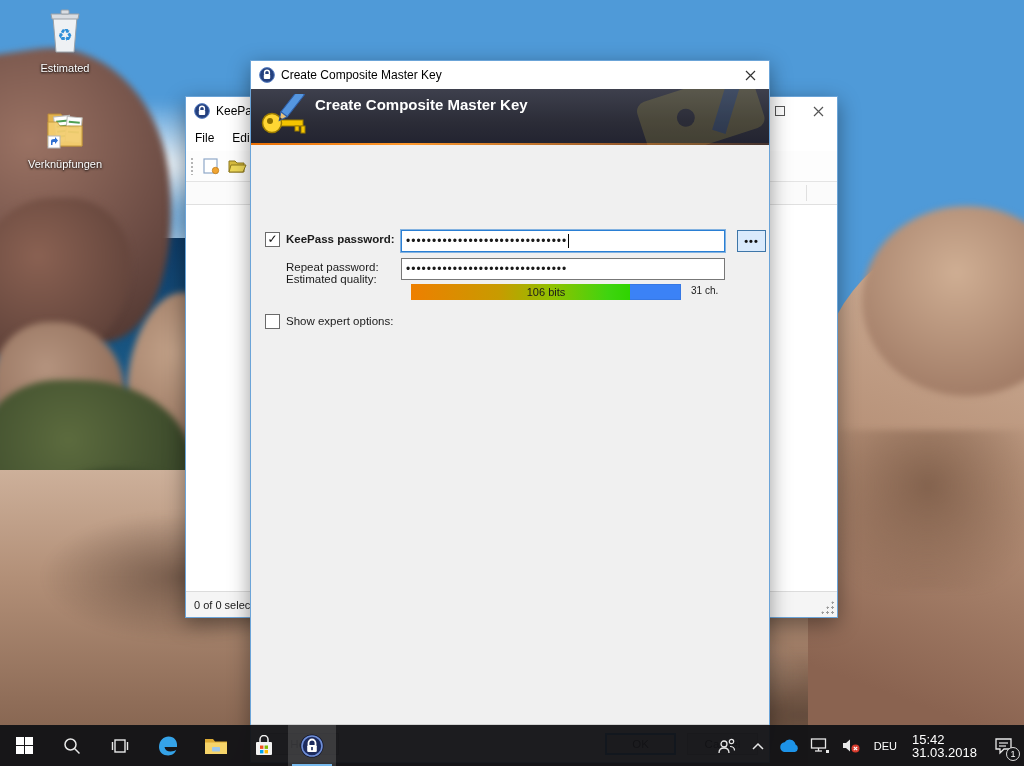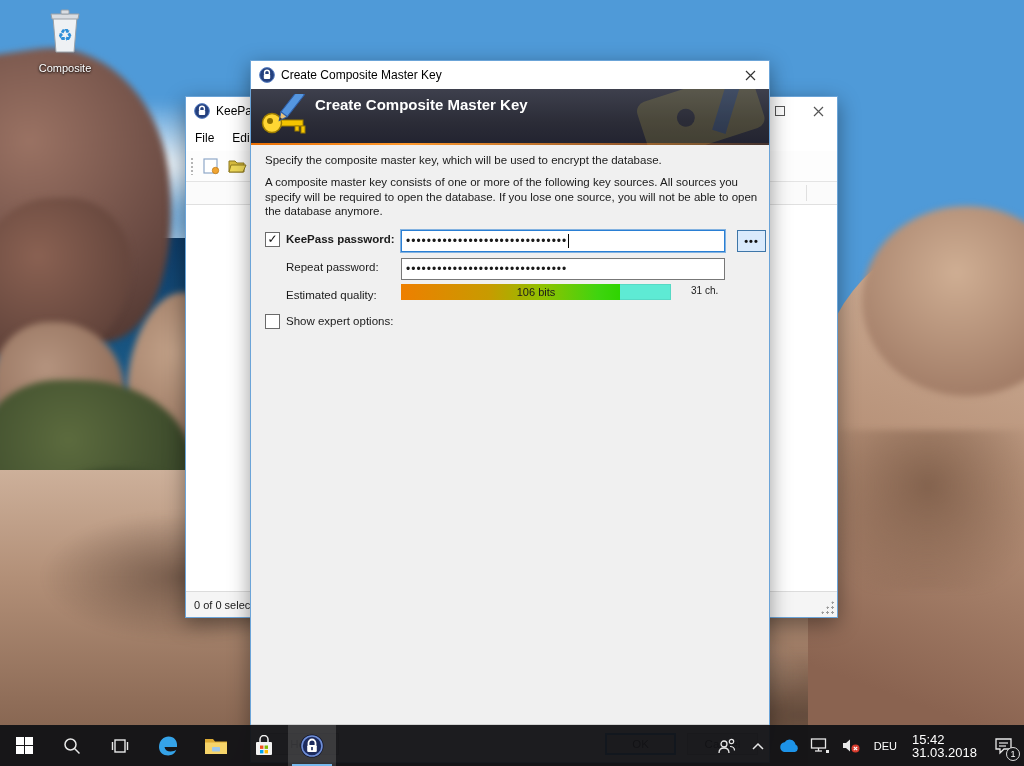--- a/index.html
+++ b/index.html
@@ -62,21 +62,21 @@
   .banner-sub { position:absolute; left:64px; top:29px; right:0; font-size:11px; color:#c9ccd6; white-space:nowrap; overflow:hidden; }
   .banner-watermark { position:absolute; right:-14px; top:-8px; opacity:.16; }
   #dlg-content { position:absolute; left:0; top:84px; right:0; bottom:38px; background:#f0f0f0; font-size:11.5px; color:#1a1a1a; }
   .p1 { position:absolute; left:14px; top:9px; right:10px; }
   .p2 { position:absolute; left:14px; top:30px; width:496px; line-height:14.5px; }
   .chk { position:absolute; width:15px; height:15px; background:#fff; border:1px solid #6a6a6a; font-size:12px; line-height:13px; text-align:center; color:#111; }
   .row-label { position:absolute; left:35px; font-size:11.5px; }
   .txtfield { position:absolute; left:150px; width:324px; height:22px; background:#fff; display:flex; align-items:center; padding:0 4px; font-size:12px; letter-spacing:1px; overflow:hidden; white-space:nowrap; }
   .caret { display:inline-block; width:1px; height:14px; background:#000; margin-left:1px; }
   #dots-btn { position:absolute; left:486px; width:29px; height:22px; background:#d9eafc; border:1px solid #3e76a8; font-size:11px; font-weight:bold; color:#111; display:flex; align-items:center; justify-content:center; letter-spacing:1px; }
-  #qbar { position:absolute; left:150px; top:139px; width:270px; height:16px; background:#5eead4; box-shadow:inset 0 0 0 1px rgba(0,0,0,.07); }
+  #qbar { position:absolute; left:160px; top:139px; width:270px; height:16px; background:#3b82f6; box-shadow:inset 0 0 0 1px rgba(0,0,0,.07); }
   #qbar .q-fill { position:absolute; left:0; top:0; bottom:0; background:linear-gradient(90deg,#ee7f00 0%,#c89b00 40%,#8ec200 65%,#3fd40f 90%,#2fd400 100%); }
   #qbar .q-text { position:absolute; inset:0; text-align:center; line-height:16px; font-size:11px; color:#1a1a1a; }
   .q-chars { position:absolute; left:440px; top:140px; font-size:10px; }
   #dlg-footer { position:absolute; left:0; right:0; bottom:0; height:38px; background:#f0f0f0; border-top:1px solid #d2d2d2; box-shadow:inset 0 1px 0 #fafafa; }
   .btn { position:absolute; top:8px; height:22px; background:#e1e1e1; border:1px solid #adadad; font-size:11.5px; color:#000; display:flex; align-items:center; justify-content:center; font-family:"Liberation Sans", sans-serif; }
   #btn-help { left:14px; width:74px; }
   #btn-ok { left:354px; width:71px; border:1px solid #0078d7; box-shadow:inset 0 0 0 1px #0078d7; background:#e5e5e5; }
   #btn-cancel { left:436px; width:71px; }
 
   
@@ -117,23 +117,45 @@
     <div class="blob rockR3"></div>
   </div>
 
   <div class="desk-icon" style="left:22px; top:8px;">
     <svg width="46" height="48" viewBox="0 0 46 48">
       <path d="M11 9 L35 9 L32 44 L14 44 Z" fill="#eef1f4" stroke="#9aa1a8" stroke-width="1"></path>
       <path d="M9 6 L37 6 L36 11 L10 11 Z" fill="#d9dde2" stroke="#9aa1a8" stroke-width="1"></path>
       <rect x="19" y="2" width="8" height="4" rx="1" fill="#d9dde2" stroke="#9aa1a8" stroke-width="1"></rect>
       <text x="23" y="33" text-anchor="middle" font-size="17" fill="#2f8fd8">♻</text>
     </svg>
-    <span class="lbl">Composite</span>
-  </div>
-
+    <span class="lbl">Estimated</span>
+  </div>
+
+  <div class="desk-icon" style="left:22px; top:104px;">
+    <svg width="46" height="48" viewBox="0 0 46 48">
+      <path d="M6 10 L19 10 L22 14 L40 14 L40 42 L6 42 Z" fill="#e3b34e" stroke="#b9893a" stroke-width="1"></path>
+      <g transform="rotate(-6 22 26)">
+        <rect x="13" y="12" width="16" height="26" fill="#fff" stroke="#b9b9b9" stroke-width="1"></rect>
+        <rect x="15" y="16" width="12" height="2" fill="#4f9e53"></rect>
+        <rect x="15" y="21" width="12" height="2" fill="#4f9e53"></rect>
+        <rect x="15" y="26" width="12" height="2" fill="#4f9e53"></rect>
+        <rect x="15" y="31" width="12" height="2" fill="#4f9e53"></rect>
+      </g>
+      <g transform="rotate(5 30 27)">
+        <rect x="24" y="13" width="15" height="25" fill="#fdfdfd" stroke="#b9b9b9" stroke-width="1"></rect>
+        <rect x="26" y="17" width="11" height="2" fill="#4f9e53"></rect>
+        <rect x="26" y="22" width="11" height="2" fill="#4f9e53"></rect>
+        <rect x="26" y="27" width="11" height="2" fill="#4f9e53"></rect>
+      </g>
+      <path d="M6 42 L6 18 L15 18 L18 22 L40 22 L40 42 Z" fill="#f3cd6f" stroke="#c49a43" stroke-width="1" opacity=".95"></path>
+      <rect x="6" y="32" width="12" height="12" fill="#fff" stroke="#b5b5b5" stroke-width="1"></rect>
+      <path d="M9 41 L9 37 Q9 35 12 35 L13 35 L13 33 L16 36.5 L13 40 L13 38 L11.5 38 Q10.5 38 10.5 39 L10.5 41 Z" fill="#2f6fd0"></path>
+    </svg>
+    <span class="lbl">Verknüpfungen</span>
+  </div>
 
   <div id="mainwin" class="win">
     <div class="titlebar">
       <svg class="t-icon" width="16" height="16" viewBox="0 0 16 16">
         <circle cx="8" cy="8" r="7.4" fill="#24407e" stroke="#5d83c6" stroke-width="1"></circle>
         <path d="M5.6 7 L5.6 5.6 A2.4 2.4 0 0 1 10.4 5.6 L10.4 7" fill="none" stroke="#fff" stroke-width="1.4"></path>
         <rect x="4.8" y="7" width="6.4" height="5" rx="1" fill="#fff"></rect>
       </svg>
       <span class="t-text">KeePass</span>
       <div class="win-btns">
@@ -218,41 +240,39 @@
         <g transform="rotate(38 30 14)">
           <rect x="26" y="-6" width="8" height="28" fill="#5596e0" stroke="#2f5fa8" stroke-width="1"></rect>
           <polygon points="26,22 34,22 30,30" fill="#e8c27a" stroke="#2f5fa8" stroke-width="1"></polygon>
           <polygon points="28.7,26.8 31.3,26.8 30,30" fill="#333"></polygon>
         </g>
       </svg>
       <span class="banner-title">Create Composite Master Key</span>
     </div>
 
     <div id="dlg-content">
-      <div class="p1">Specify the composite master key, which will be used to encrypt the database.</div>
-      <div class="p2">A composite master key consists of one or more of the following key sources. All sources you specify will be required to open the database. If you lose one source, you will not be able to open the database anymore.</div>
 
       <div class="chk" style="left:14px; top:87px;">
         <span>✓</span>
       </div>
       <span class="row-label" style="top:88px; font-weight:bold;">KeePass password:</span>
       <div class="txtfield" style="top:85px; border:1px solid #2a7fd4; box-shadow:0 0 0 1px rgba(42,127,212,.55);">
         <span>•••••••••••••••••••••••••••••••</span>
           <span class="caret"></span>
       </div>
       <div id="dots-btn" style="top:85px;">
         <span>•••</span>
       </div>
 
       <span class="row-label" style="top:116px;">Repeat password:</span>
       <div class="txtfield" style="top:113px; border:1px solid #777;">
         <span>•••••••••••••••••••••••••••••••</span>
       </div>
 
-      <span class="row-label" style="top:144px;">Estimated quality:</span>
+      <span class="row-label" style="top:128px;">Estimated quality:</span>
       <div id="qbar">
         <div class="q-fill" style="width: 81%;"></div>
         <div class="q-text">106 bits</div>
       </div>
       <span class="q-chars">31 ch.</span>
 
       <div class="chk" style="left:14px; top:169px;"></div>
       <span class="row-label" style="top:170px;">Show expert options:</span>
     </div>
 

